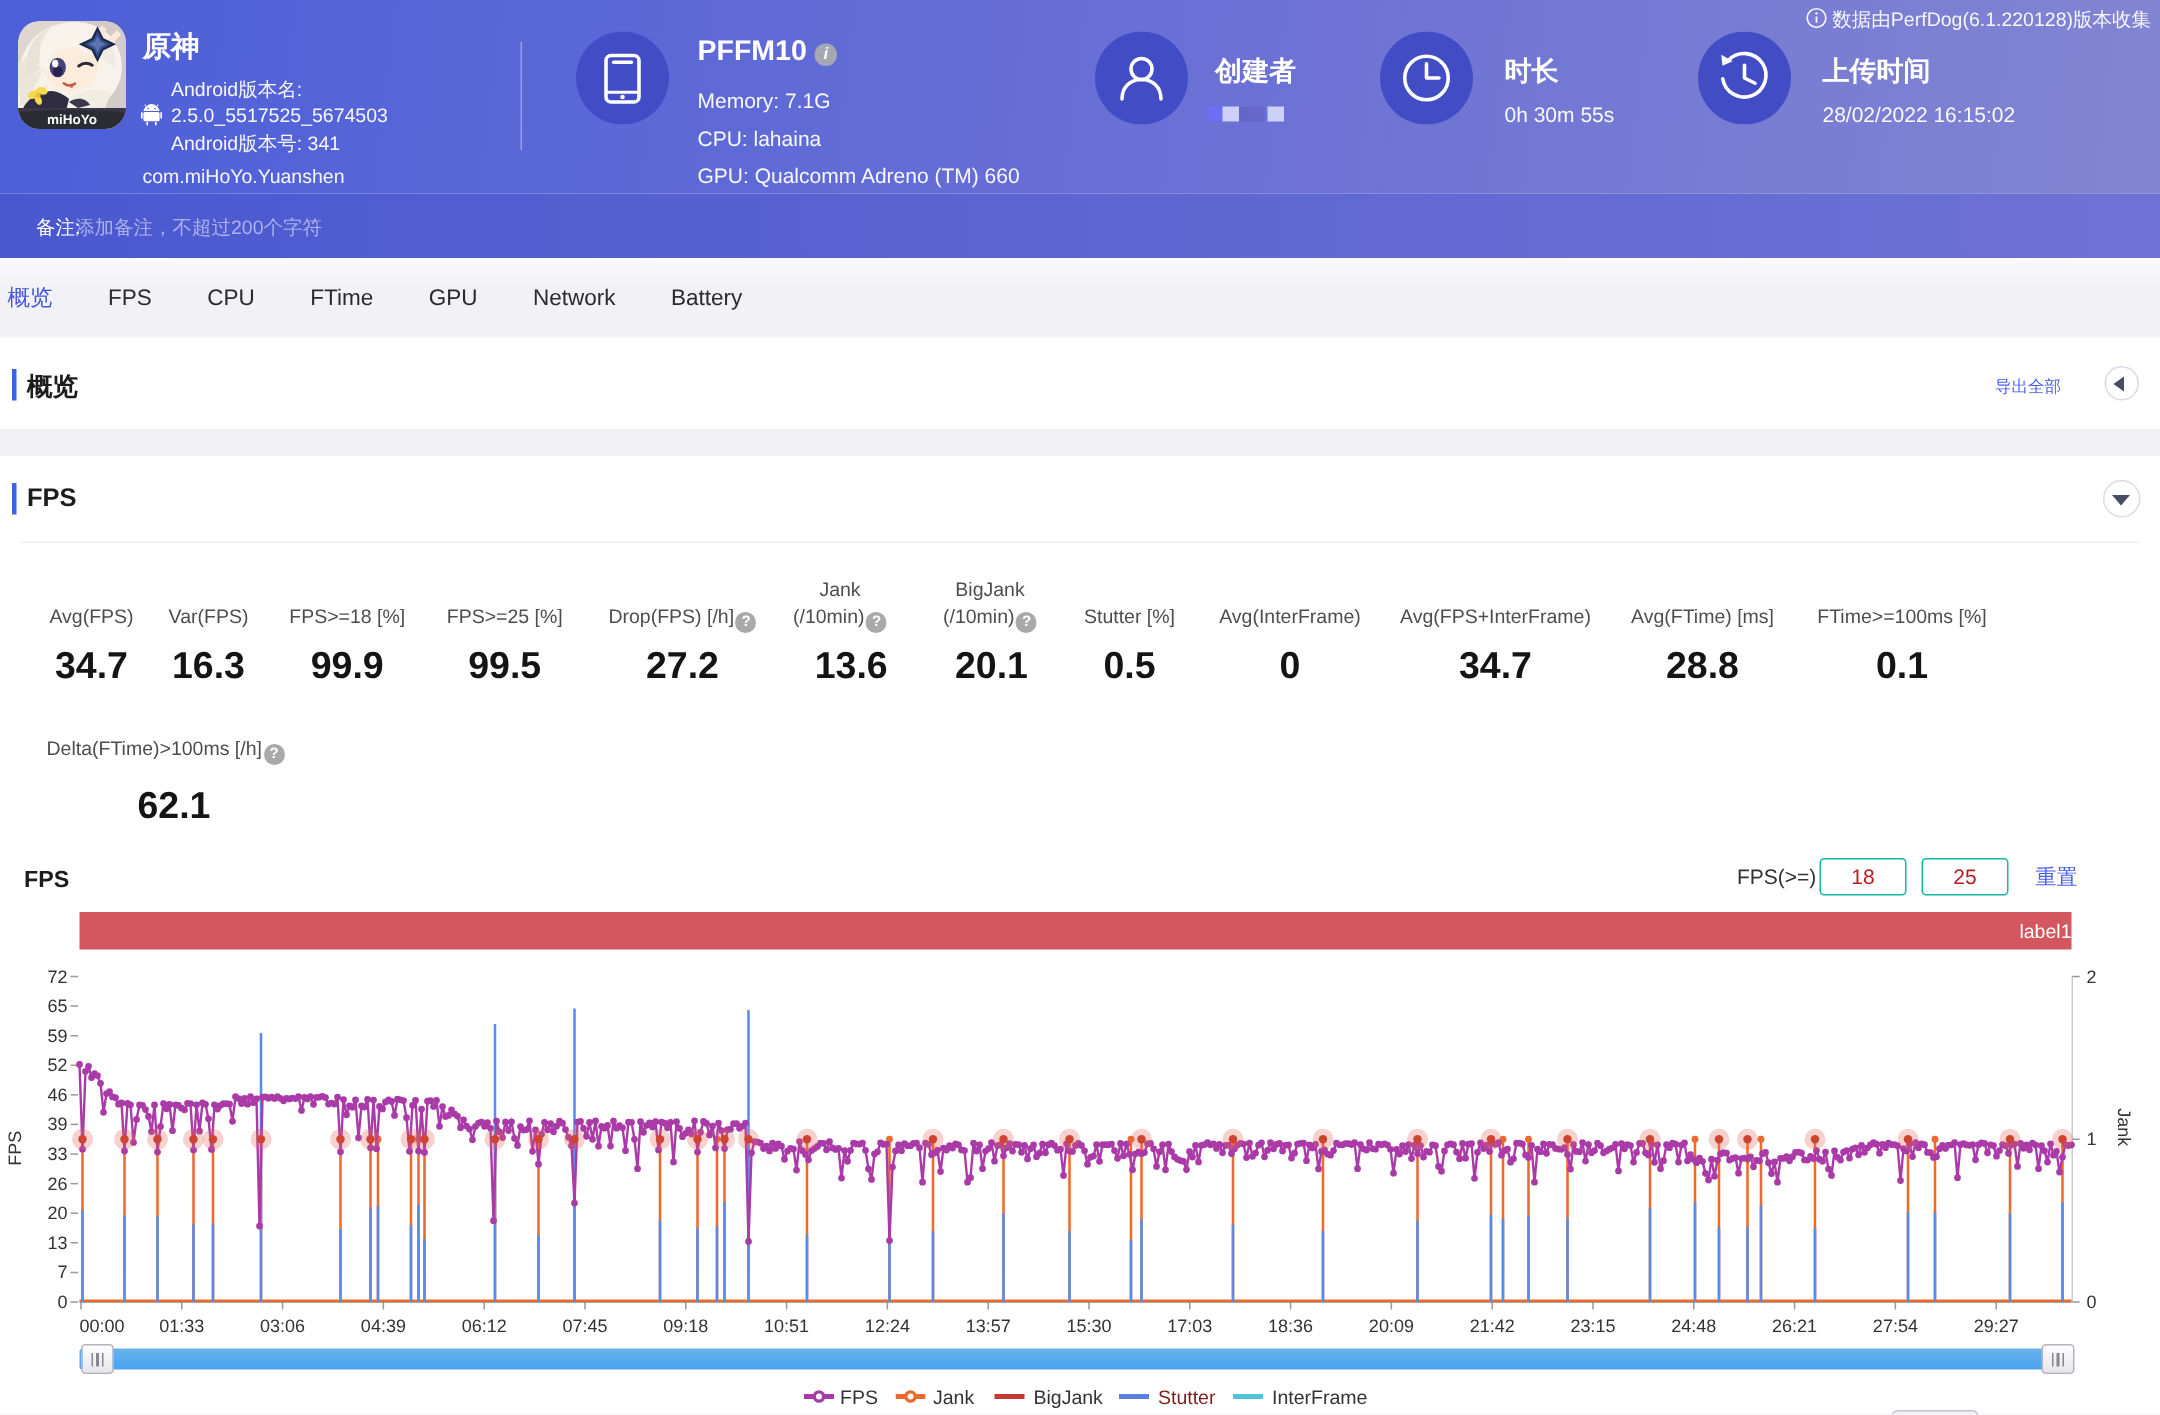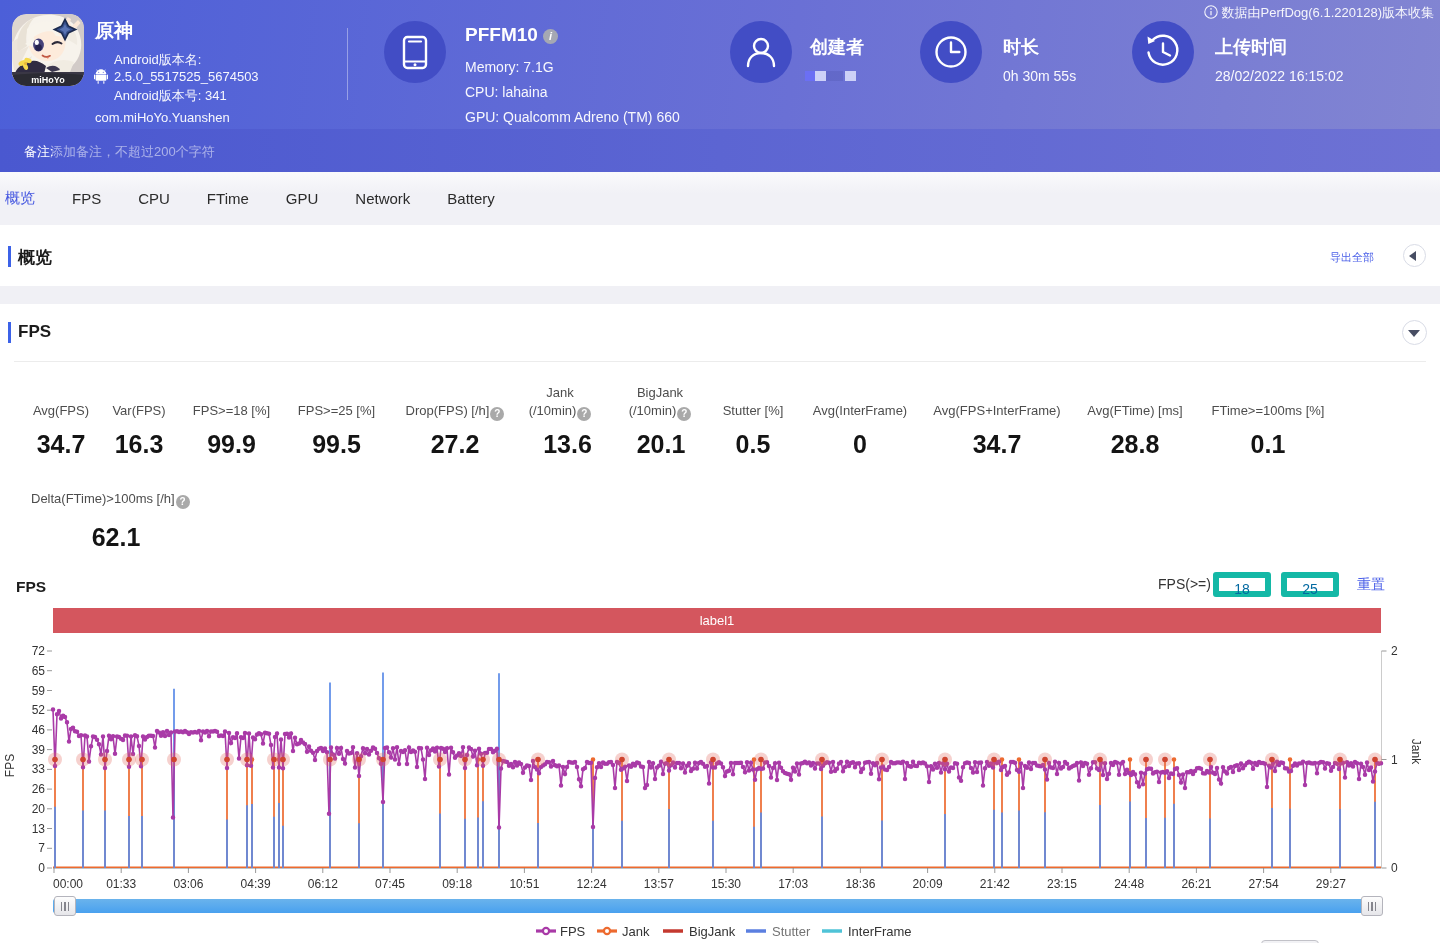--- a/index.html
+++ b/index.html
@@ -10,21 +10,21 @@
 #tabs span{margin-left:37px}
 #tabs span:first-child{margin-left:5px;color:#4456e0}
 .card{position:absolute;left:0;width:1440px;background:#fff}
 .tbar{position:absolute;width:3px;background:#3c62e8}
 .h2{position:absolute;font-size:17px;font-weight:bold;color:#1c1c1c}
 .wht{color:#fff}
 .sub{position:absolute;font-size:14px;color:rgba(255,255,255,.95)}
 .slabel{position:absolute;font-size:13px;color:#4d4d4d;text-align:center;line-height:18px}
 .sval{position:absolute;top:430px;font-size:25px;font-weight:bold;color:#141414;text-align:center}
 .qm{display:inline-block;width:14px;height:14px;line-height:14px;border-radius:50%;background:#a9a9a9;color:#fff;font-size:10px;font-weight:bold;text-align:center;margin-left:1px;vertical-align:-2px}
-.ibox{position:absolute;top:572px;width:58px;height:25px;border:6px solid #14b8a6;border-radius:3px;font-size:14px;color:#0369a1;text-align:center;line-height:23px;background:#fff}
+.ibox{position:absolute;top:572px;width:58px;height:25px;border:1px solid #14b8a6;border-radius:3px;font-size:14px;color:#b91c1c;text-align:center;line-height:23px;background:#fff}
 .grip{position:absolute;top:896px;width:22px;height:20px;background:linear-gradient(#fdfdfd,#e6e6ea);border:1px solid #b4b4bc;border-radius:3px;display:flex;justify-content:center;align-items:center;gap:2px}
 .grip i{display:block;width:1.5px;height:9px;background:#86868e}
 .cbtn{position:absolute;border:1px solid #d9dce6;border-radius:50%;background:#fff}
 </style></head>
 <body>
 <div id="hdr"></div>
 <div id="note">
     <span style="position:absolute;left:24px;top:14px;font-weight:normal">备注:</span>
     <span style="position:absolute;left:50px;top:14px;color:rgba(255,255,255,.52)">添加备注，不超过200个字符</span>
   </div>
@@ -188,21 +188,21 @@
 <div class="sval" style="left:1158px;width:220px">0.1</div>
 <div class="slabel" style="left:31px;top:490px;width:180px;text-align:left">Delta(FTime)&gt;100ms [/h]<span class="qm">?</span></div>
 <div class="sval" style="left:6px;top:523px;width:220px">62.1</div>
 
 <div class="abs" style="left:16px;top:578px;font-size:15.5px;font-weight:bold;color:#1c1c1c">FPS</div>
 <div class="abs" style="left:1158px;top:576px;font-size:14px;color:#333">FPS(&gt;=)</div>
 <div class="ibox" style="left:1213px">18</div>
 <div class="ibox" style="left:1281px">25</div>
 <div class="abs" style="left:1357px;top:576px;font-size:14px;color:#4a5fe8">重置</div>
 
-<div class="abs" style="left:53px;top:608px;width:1328px;height:25px;background:#d4565e;color:#fff;font-size:13px;text-align:center;line-height:25px">label1</div>
+<div class="abs" style="left:53px;top:608px;width:1328px;height:25px;background:#d4565e;color:#fff;font-size:13px;text-align:right;line-height:25px">label1</div>
 
 <svg id="chart" width="1440" height="307" viewBox="0 0 1440 307" style="position:absolute;left:0;top:636px">
 <style>.ax{font:12px "Liberation Sans",sans-serif;fill:#333}</style>
 <path d="M1381.5 15.0V232.0" stroke="#ccc" stroke-width="1" fill="none"></path>
 <text x="45" y="236.0" text-anchor="end" class="ax">0</text>
     <path d="M47 232.0h5" stroke="#999" stroke-width="1"></path>
     <text x="45" y="216.3" text-anchor="end" class="ax">7</text>
     <path d="M47 212.3h5" stroke="#999" stroke-width="1"></path>
     <text x="45" y="196.5" text-anchor="end" class="ax">13</text>
     <path d="M47 192.5h5" stroke="#999" stroke-width="1"></path>
@@ -351,17 +351,17 @@
     <circle cx="10" cy="6" r="3.1" fill="#fff" stroke="#ed6a2f" stroke-width="2.2"></circle>
   </svg>
 <div class="abs" style="left:622px;top:923.5px;font-size:13px;color:#333">Jank</div>
 <svg class="abs" style="left:663px;top:925px" width="20" height="12" viewBox="0 0 20 12">
     <path d="M0 6h20" stroke="#c4392f" stroke-width="3.4" stroke-linecap="round"></path>
   </svg>
 <div class="abs" style="left:689px;top:923.5px;font-size:13px;color:#333">BigJank</div>
 <svg class="abs" style="left:746px;top:925px" width="20" height="12" viewBox="0 0 20 12">
     <path d="M0 6h20" stroke="#5b7fe0" stroke-width="3.4" stroke-linecap="round"></path>
   </svg>
-<div class="abs" style="left:772px;top:923.5px;font-size:13px;color:#737373">Stutter</div>
+<div class="abs" style="left:772px;top:923.5px;font-size:13px;color:#7f1d1d">Stutter</div>
 <svg class="abs" style="left:822px;top:925px" width="20" height="12" viewBox="0 0 20 12">
     <path d="M0 6h20" stroke="#4fc3d7" stroke-width="3.4" stroke-linecap="round"></path>
   </svg>
 <div class="abs" style="left:848px;top:923.5px;font-size:13px;color:#333">InterFrame</div>
 <div class="abs" style="left:1261px;top:940px;width:58px;height:10px;border:1px solid #c2c2c8;border-radius:4px;background:#f2f2f5"></div>
 </body></html>

